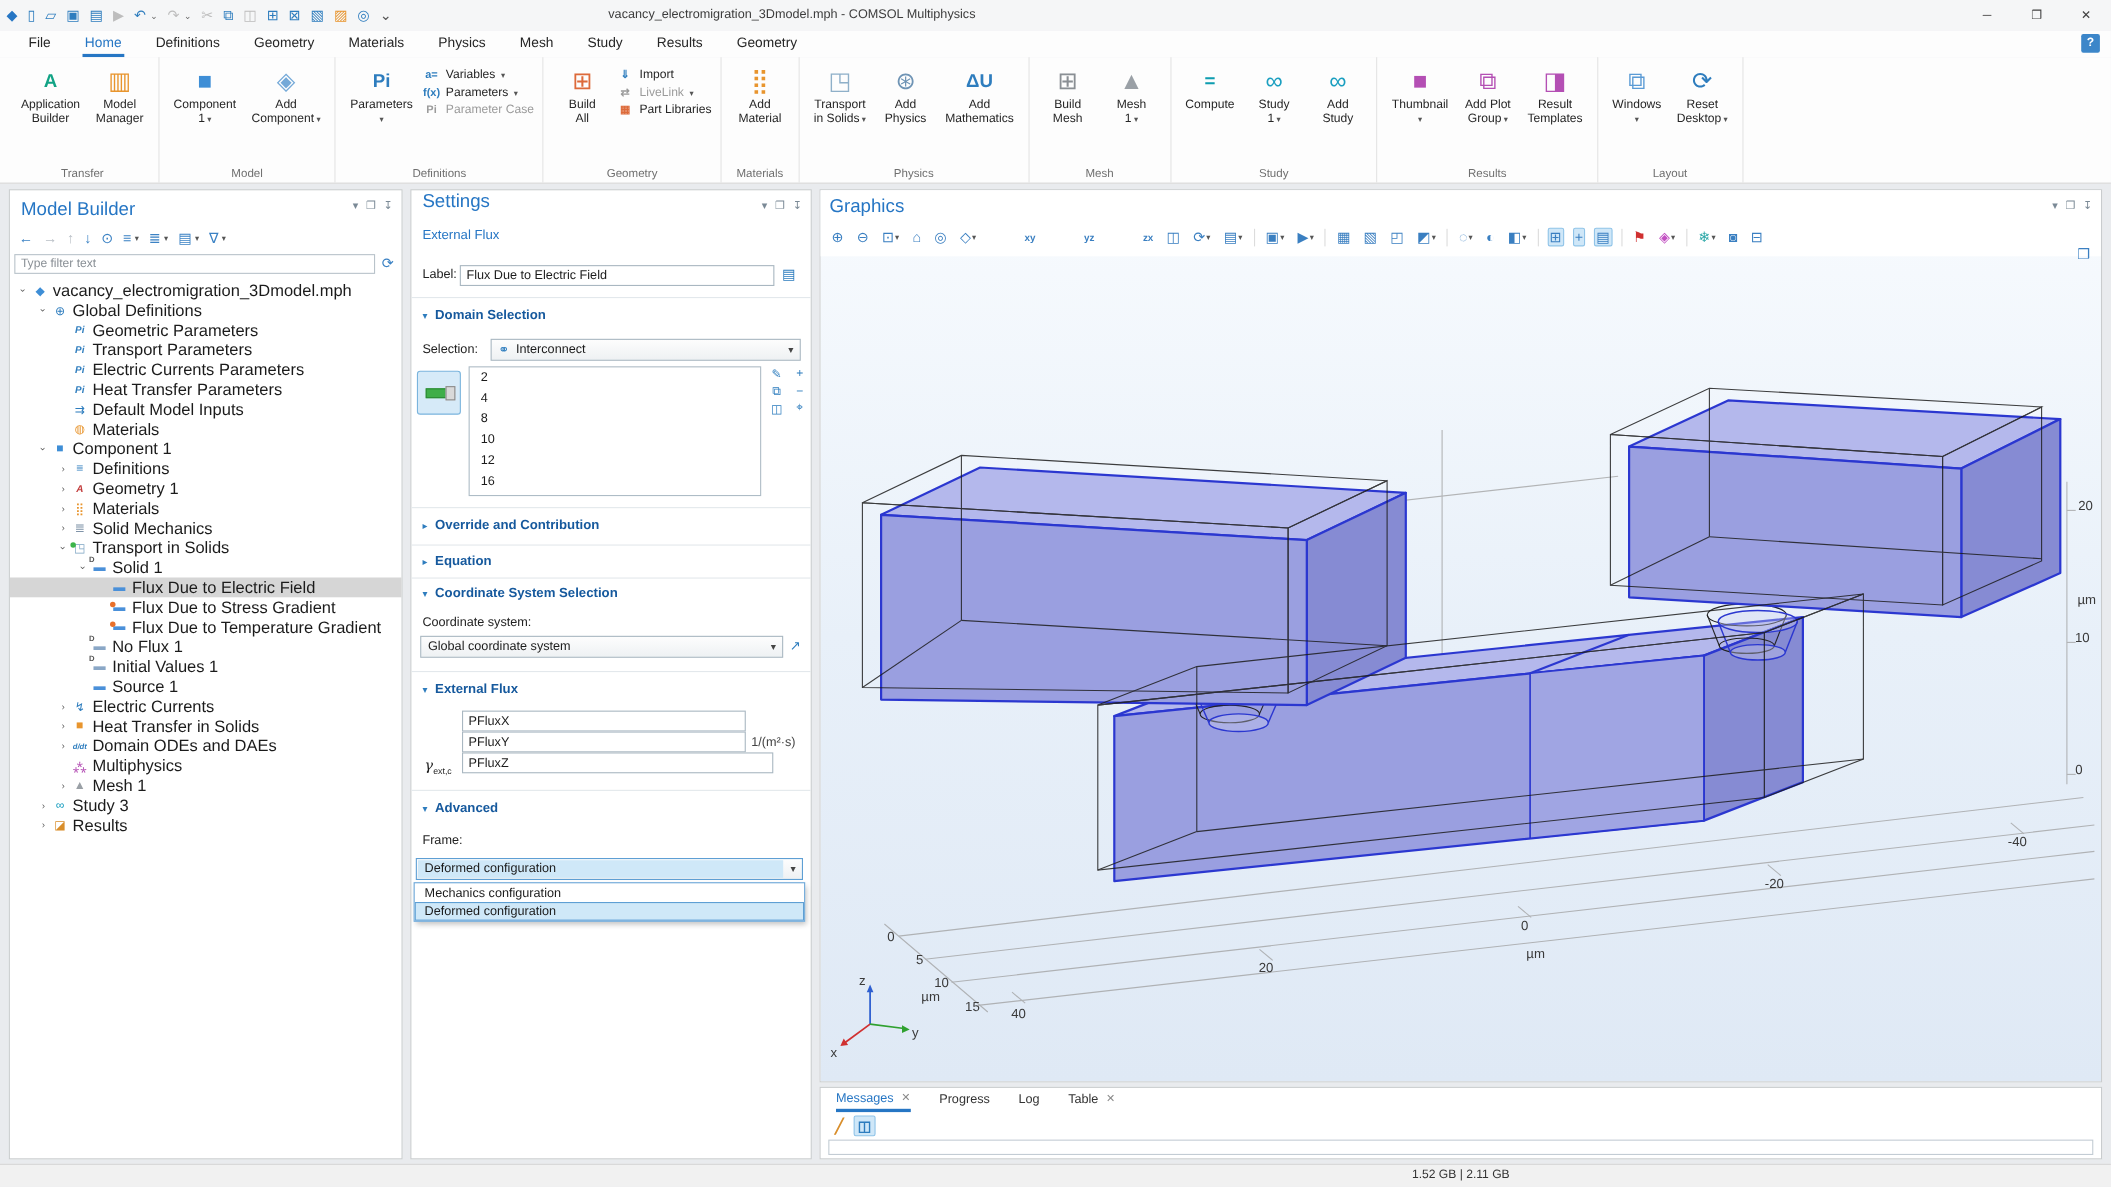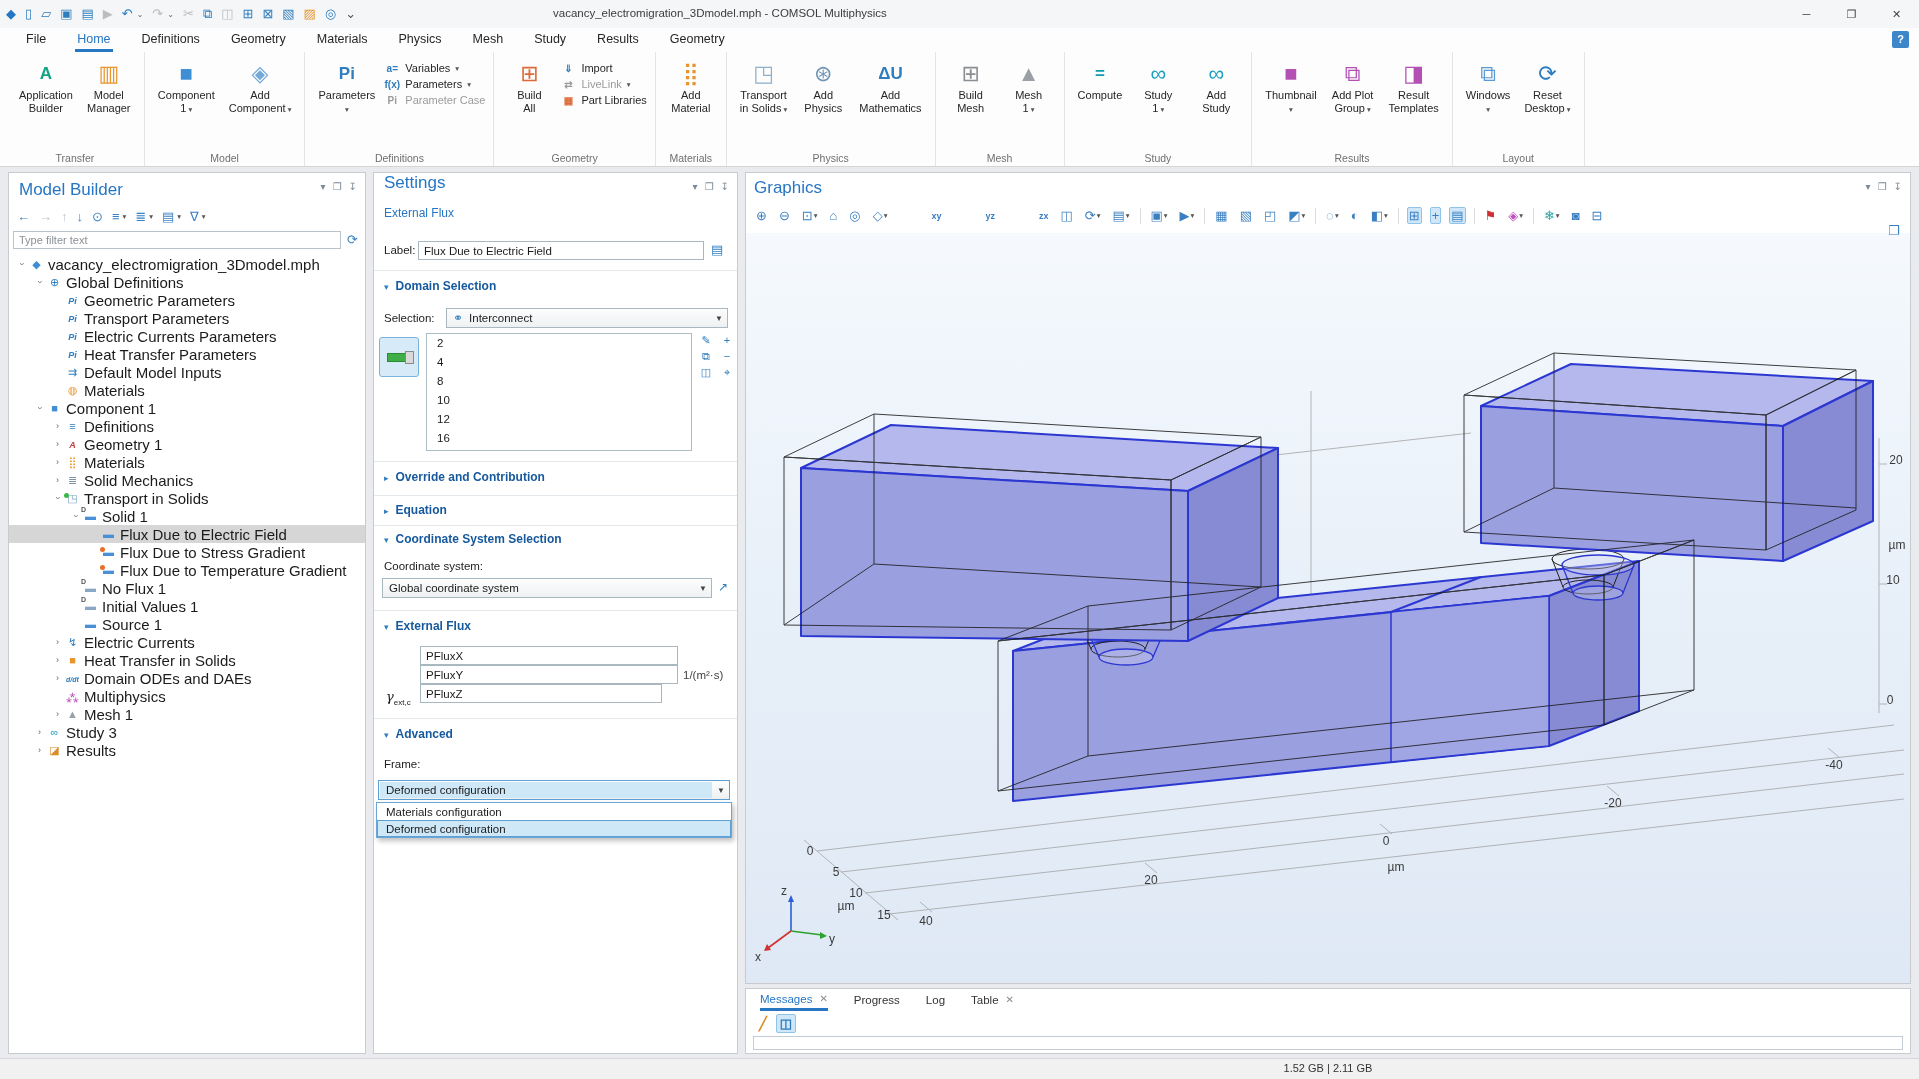--- a/index.html
+++ b/index.html
@@ -568,32 +568,32 @@
   </div>
   <span class="abs" style="left:344px; top:407px; color:#2e7dbe; font-size:12px;">↗</span>
 
   <div class="sdiv" style="top:437px;"></div>
   <div class="sec-h" style="top:446px;"><span class="sc">▾</span><span>External Flux</span></div>
   <div class="abs gamma" style="left:12px; top:516px;">
     <span>γ</span><sub>ext,c</sub>
   </div>
   <input class="sinput" style="left: 46px; top: 473px; width: 258px;" value="PFluxX">
   <input class="sinput" style="left: 46px; top: 492px; width: 258px;" value="PFluxY">
-  <input class="sinput" style="left: 46px; top: 511px; width: 242px;" value="PFluxZ">
+  <input class="sinput" style="left: 46px; top: 511px; width: 283px;" value="PFluxZ">
   <div class="slabel" style="left:309px; top:496px; color:#444;">1/(m²·s)</div>
 
   <div class="sdiv" style="top:545px;"></div>
   <div class="sec-h" style="top:554px;"><span class="sc">▾</span><span>Advanced</span></div>
   <div class="slabel" style="left:10px; top:585px;">Frame:</div>
   <div class="combo" id="frame-combo">
     <span class="cv">Deformed configuration</span>
     <span class="cc">▼</span>
   </div>
   <div id="frame-pop">
-      <div class="popt">Materials configuration</div>
+      <div class="popt">Mechanics configuration</div>
       <div class="popt sel">Deformed configuration</div>
     </div>
 </div>
 
 <div id="gfx-panel" class="panel">
   <svg id="scene" width="1164" height="810" viewBox="0 0 1164 810">
     <defs>
       <linearGradient id="bgg" x1="0" y1="0" x2="0" y2="1">
         <stop offset="0" stop-color="#f8fbfe"></stop>
           <stop offset="0.5" stop-color="#e8f0f9"></stop>

